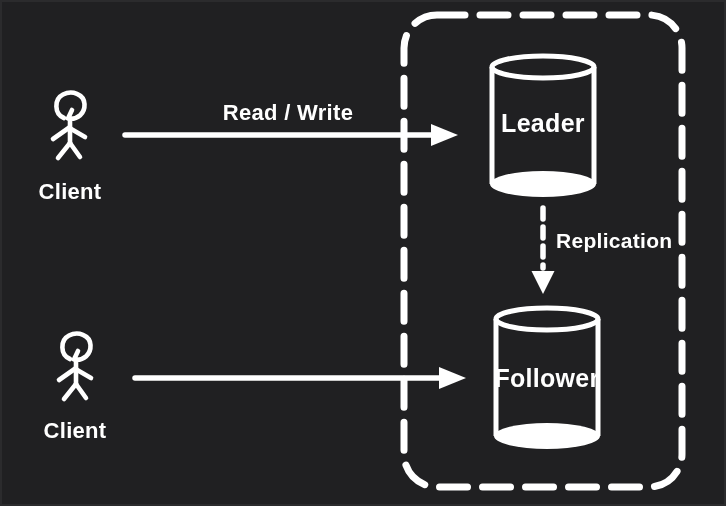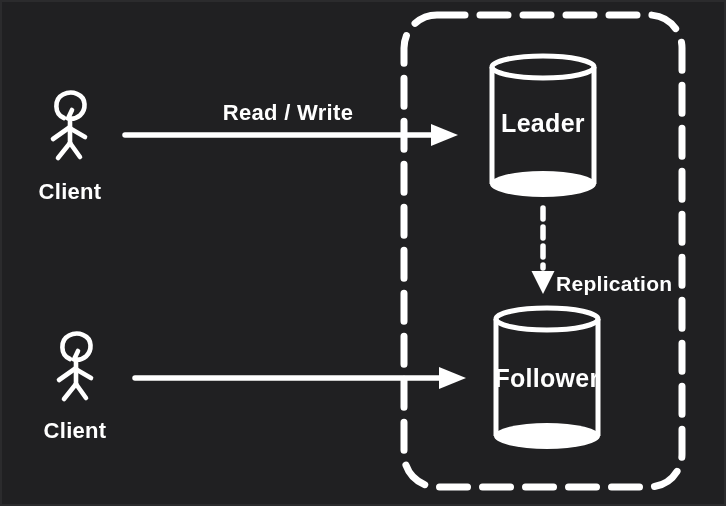--- a/index.html
+++ b/index.html
@@ -28,21 +28,21 @@
   .label {
     position: absolute;
     font-weight: 700;
     color: #ffffff;
     white-space: nowrap;
     letter-spacing: 0.3px;
     text-align: center;
   }
   .label-edge-top    { left: 178px; top: 100px; width: 220px; font-size: 22px; }
   .label-edge-bottom { left: 165px; top: 345px; width: 180px; font-size: 22px; }
-  .label-replication { left: 556px; top: 229px; font-size: 21px; text-align: left; margin-top: 43px; }
+  .label-replication { left: 556px; top: 229px; font-size: 21px; text-align: left; }
   .label-client-top    { left: 20px; top: 179px; width: 100px; font-size: 22px; }
   .label-client-bottom { left: 25px; top: 418px; width: 100px; font-size: 22px; }
   .label-leader   { left: 488px; top: 109px; width: 110px; font-size: 25px; }
   .label-follower { left: 492px; top: 364px; width: 110px; font-size: 25px; }
 </style>
 </head>
 <body>
 
 <div class="canvas">
 

